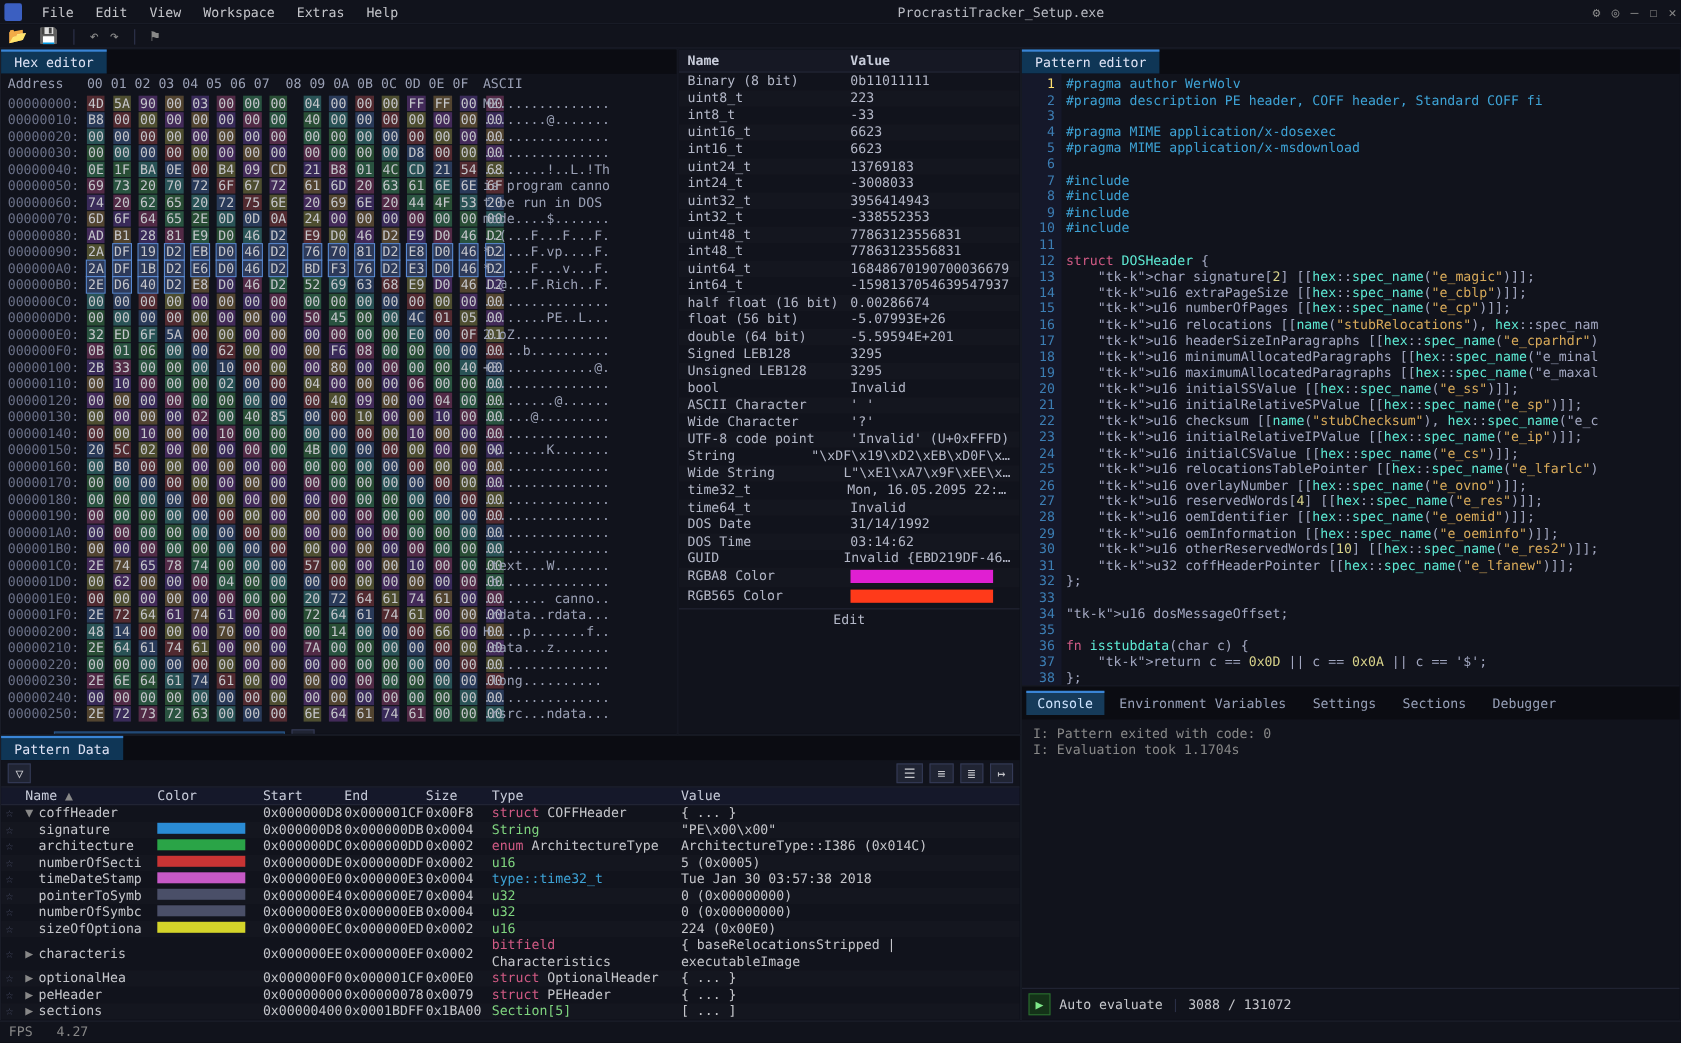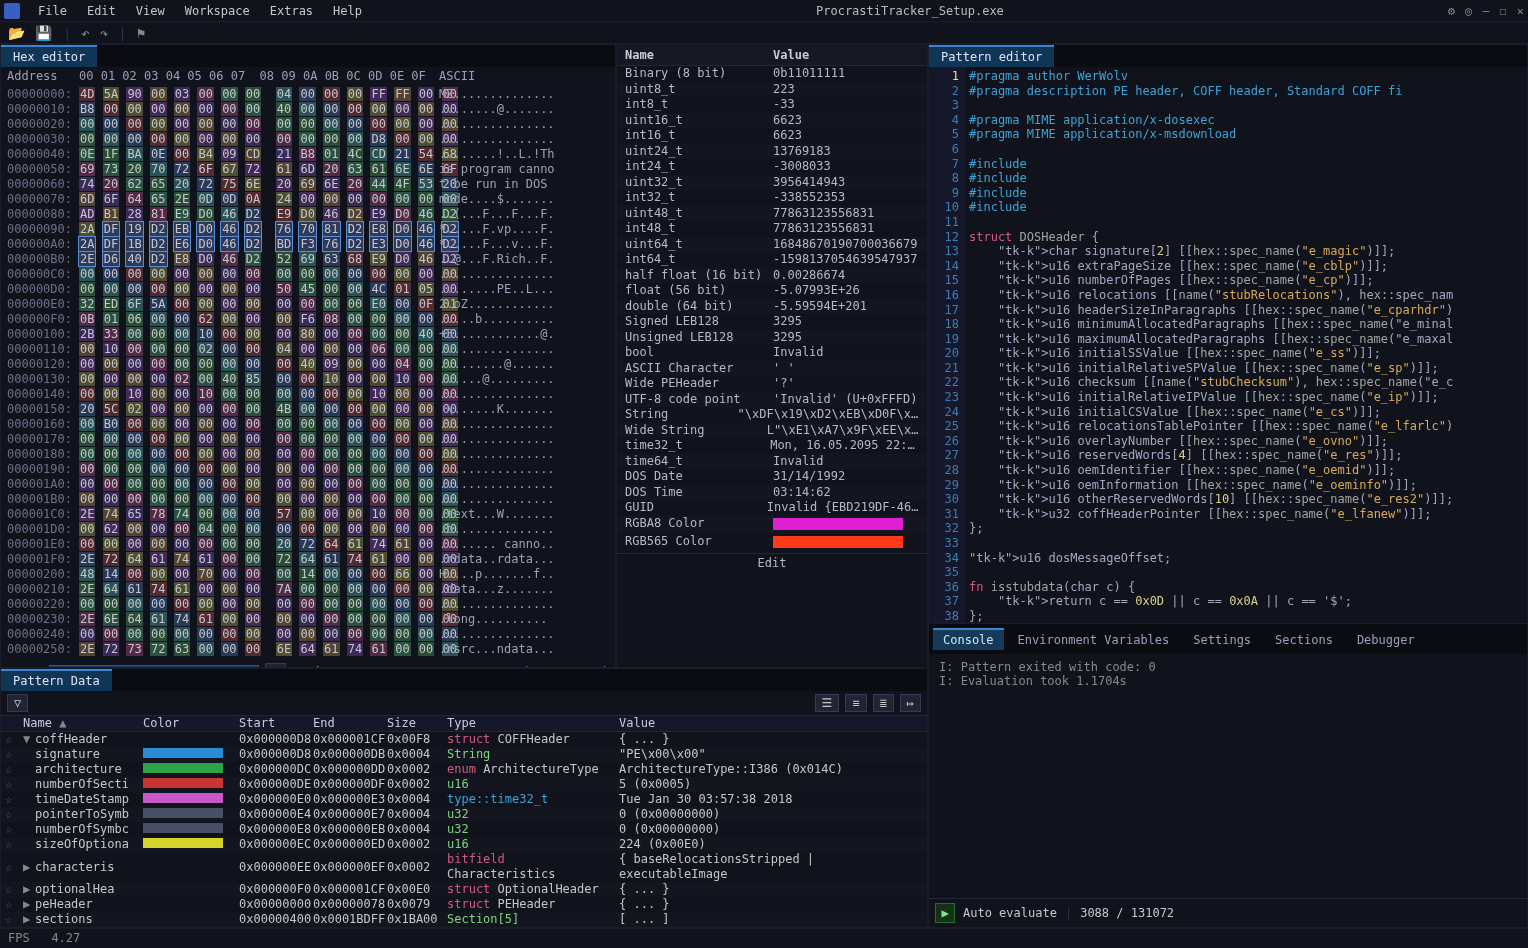--- a/index.html
+++ b/index.html
@@ -55,21 +55,21 @@
 
 .pat { grid-area:1/3/3/4; }
 .patcode { display:grid; grid-template-columns:36px 1fr; height:556px; overflow:hidden; font-family:monospace; }
 .patcode .gut { background:#15182a; text-align:right; padding:2px 6px; color:#3c7eb4; line-height:14.6px; }
 .patcode .gut .cur { color:#ffdf70; }
 .patcode .src { padding:2px 4px; line-height:14.6px; white-space:pre; color:#a2a7c0; overflow:hidden; }
 .tk-k { color:#d05a84; }
 .tk-t { color:#3ea3d6; }
 .tk-s { color:#d8aa5a; }
 .tk-n { color:#d8d28a; }
-.tk-f { color:#a3a3a3; }
+.tk-f { color:#5eead4; }
 
 .subtabs { display:flex; gap:4px; padding:4px; background:#0b0c12; border-top:1px solid #1a1d28; }
 .subtab { background:#163b5a; color:#cee4ff; padding:3px 10px; border-top:2px solid #3a85d6; cursor:pointer; }
 .subtab.inactive { background:transparent; border-top:2px solid transparent; color:#97a0b8; }
 .console-out { padding:6px 10px; color:#888; line-height:14px; white-space:pre; }
 
 .pat-foot { display:flex; align-items:center; gap:8px; padding:4px 6px; border-top:1px solid #232636; }
 .playbtn { width:20px; height:20px; background:#143218; border:1px solid #2a6c30; color:#7fe88a; text-align:center; line-height:18px; cursor:pointer; }
 
 
@@ -419,21 +419,21 @@
           </div>
           <div class="di-row">
             <div class="k">bool</div>
             <div class="v">Invalid</div>
           </div>
           <div class="di-row">
             <div class="k">ASCII Character</div>
             <div class="v">' '</div>
           </div>
           <div class="di-row">
-            <div class="k">Wide PEHeader</div>
+            <div class="k">Wide Character</div>
             <div class="v">'?'</div>
           </div>
           <div class="di-row">
             <div class="k">UTF-8 code point</div>
             <div class="v">'Invalid' (U+0xFFFD)</div>
           </div>
           <div class="di-row">
             <div class="k">String</div>
             <div class="v">"\xDF\x19\xD2\xEB\xD0F\xD2vF\xD2"</div>
           </div>

